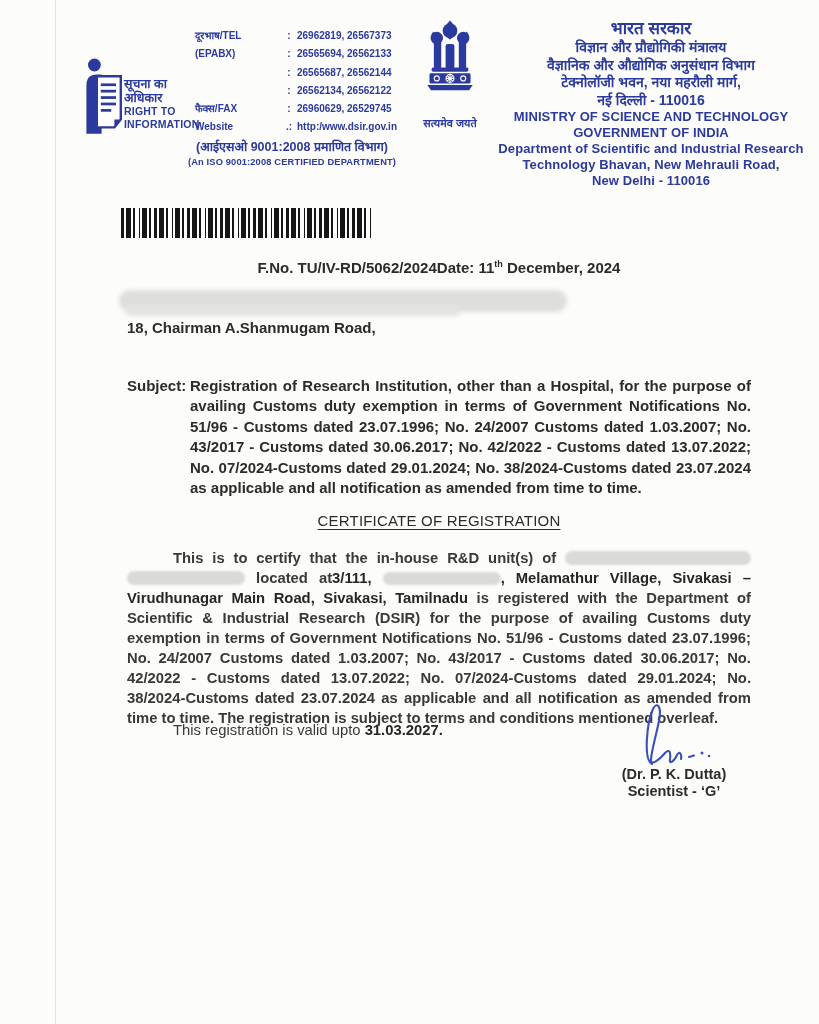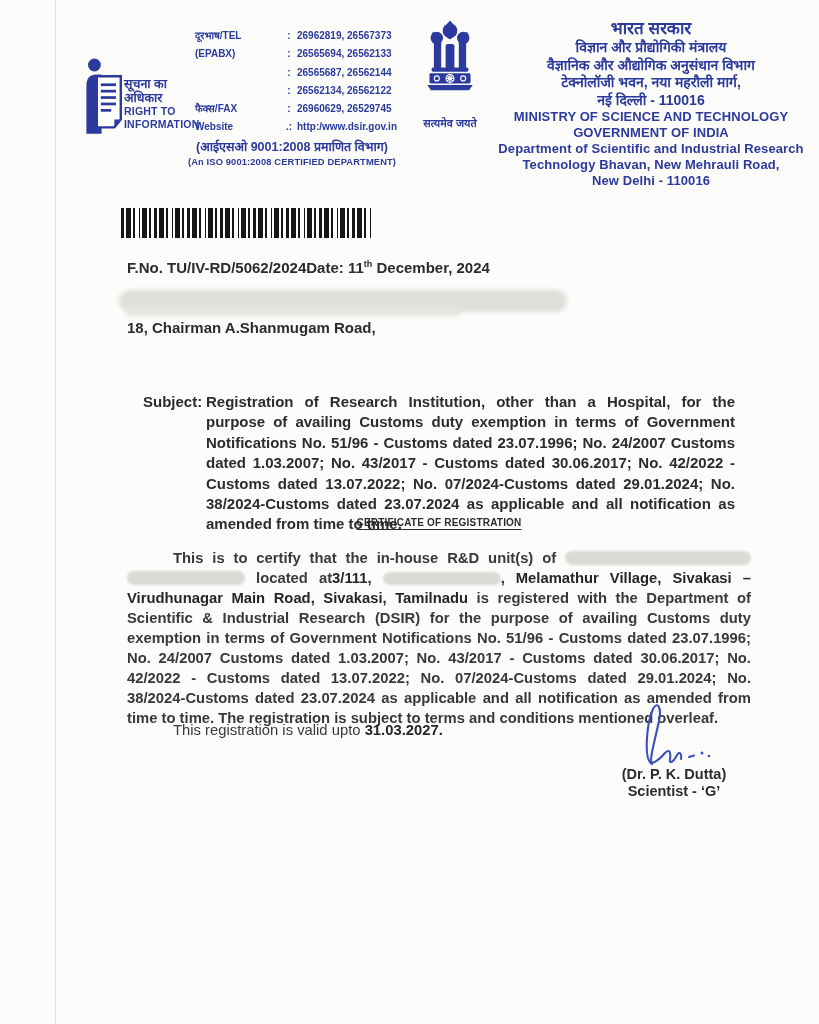--- a/index.html
+++ b/index.html
@@ -42,39 +42,39 @@
     position:absolute;left:-6px;top:3px;width:250px;height:30px;
     background-image:repeating-linear-gradient(90deg,
       #161616 0 3px,#fcfcfa 3px 5px,
       #161616 5px 10px,#fcfcfa 10px 12px,
       #161616 12px 14px,#fcfcfa 14px 18px,
       #161616 18px 19px,#fcfcfa 19px 21px,
       #161616 21px 26px,#fcfcfa 26px 28px,
       #161616 28px 30px,#fcfcfa 30px 33px);
   }
 
-  .fno-row{position:absolute;left:0;top:54px;width:100%;display:flex;justify-content:flex-start;
+  .fno-row{position:absolute;left:0;top:54px;width:100%;display:flex;justify-content:center;
     font-weight:bold;font-size:15px;color:#2b2b29;}
   .fno-row .date{}
   .date sup{font-size:9px;}
 
   .addr-redact{position:absolute;left:-8px;top:85px;width:448px;height:22px;
     background:#dededb;border-radius:12px;filter:blur(2px);}
   .addr-redact::after{content:"";position:absolute;left:6px;top:15px;width:336px;height:11px;
     background:#e3e3e0;border-radius:8px;}
 
   .address{position:absolute;left:0;top:114px;font-weight:bold;font-size:15px;line-height:18.5px;color:#2c2c2a;}
 
   .subject{position:absolute;left:0;top:171px;width:100%;}
-  .subject p{margin:16px;padding-left:63px;text-align:justify;font-weight:bold;font-size:15px;
+  .subject p{margin:0;padding-left:63px;text-align:justify;font-weight:bold;font-size:15px;
     line-height:20.4px;color:#2c2c2a;position:relative;}
   .subject .lbl{position:absolute;left:0;top:0;}
 
   .title{position:absolute;left:0;top:307px;width:100%;text-align:center;}
-  .title span{font-weight:bold;font-size:10px;color:#2b2b29;letter-spacing:.2px;
+  .title span{font-weight:normal;font-size:15px;color:#2b2b29;letter-spacing:.2px;
     text-decoration:underline;text-underline-offset:3px;}
 
   .bodyp{position:absolute;left:0;top:343px;width:100%;margin:0;text-align:justify;
     font-size:14.8px;line-height:20px;color:#3a3938;text-indent:46px;font-weight:bold;}
   .bodyp b{color:#262624;}
 
   .redact{display:inline-block;background:#dadad7;border-radius:7px;filter:blur(1.2px);
     vertical-align:-2px;height:14px;}
   .redact.a{width:186px;}
   .redact.b{width:118px;}

